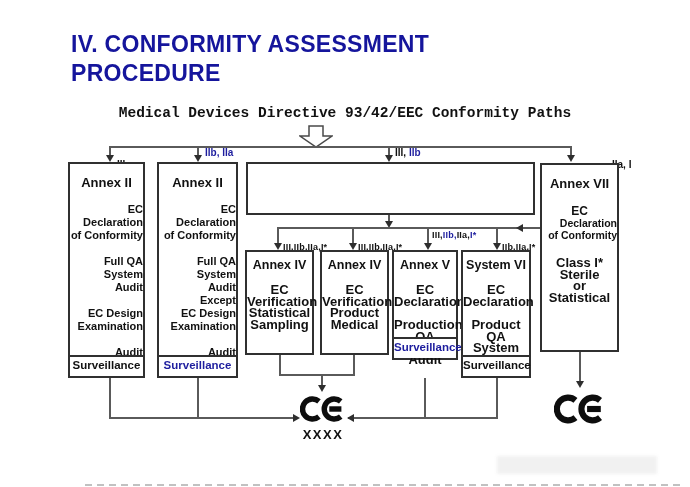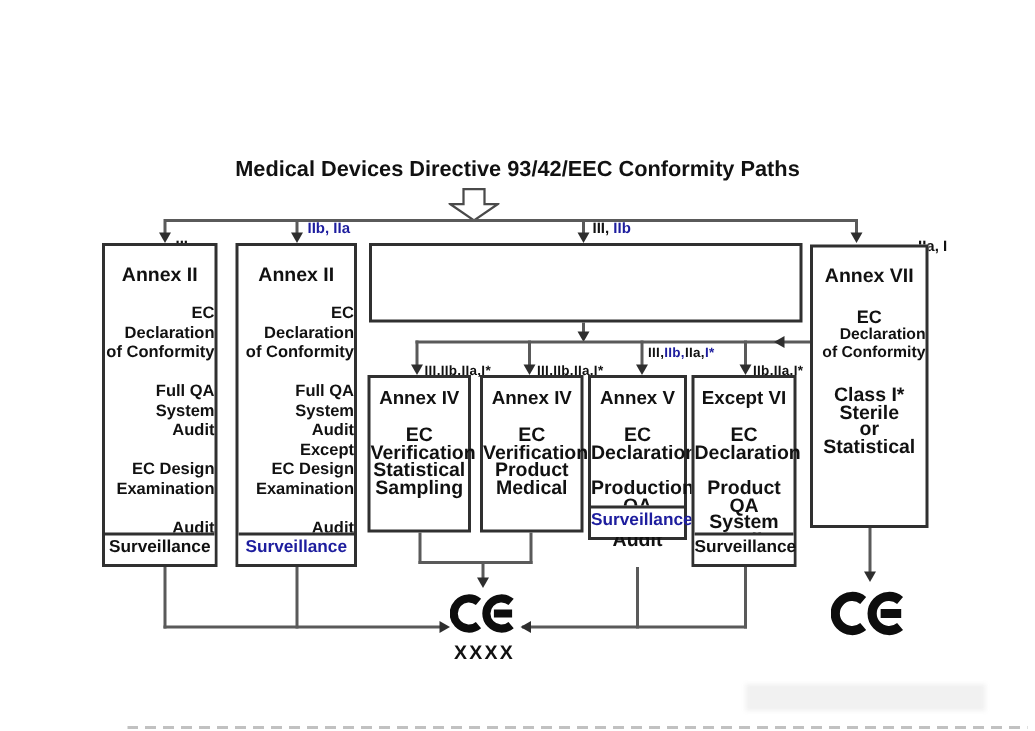--- a/index.html
+++ b/index.html
@@ -1,20 +1,20 @@
 <!DOCTYPE html>
 <html><head>
 <meta charset="utf-8">
 <style>
   html,body{margin:0;padding:0;background:#fff;}
   .stage{position:relative;width:690px;height:487px;background:#ffffff;overflow:hidden;
          font-family:"Liberation Sans",sans-serif;font-weight:bold;}
   
   .title{position:absolute;left:71px;top:30px;font-size:23px;line-height:29px;color:#15159c;letter-spacing:.3px;}
-  .subtitle{position:absolute;left:100px;top:105px;width:490px;text-align:center;font-size:14.5px;color:#111;}
+  .subtitle{position:absolute;left:100px;top:105px;width:490px;text-align:center;font-size:14.5px;color:#111;font-family:Liberation Mono, monospace;}
   .navy{color:#1d1d9e;}
   .blk{color:#111;margin-top:12px;}
   
   .box{position:absolute;border:2px solid #303030;background:#fff;box-sizing:border-box;text-align:center;color:#111;}
   .bt{font-size:13px;margin-top:12px;line-height:14px;}
   .bt2{font-size:12.5px;margin-top:6px;line-height:14px;}
   .bl{font-size:11px;line-height:13px;text-align:right;}
   .sl{font-size:13px;line-height:11.5px;}
   .grp{margin-top:13px;}
   .grp2{margin-top:12px;}
@@ -33,20 +33,24 @@
   .xxxx{position:absolute;left:299px;top:427px;width:48px;text-align:center;font-size:13px;letter-spacing:1.5px;color:#111;}
   .watermark{position:absolute;left:497px;top:456px;width:160px;height:18px;background:rgba(120,120,120,.10);filter:blur(1.5px);}
   .bottom-artifact{position:absolute;left:85px;bottom:1px;width:600px;height:2px;opacity:.28;
     background:repeating-linear-gradient(90deg,#222 0 7px,transparent 7px 12px);}
 </style>
 </head>
 <body>
 
 <div class="stage">
 
+  <div class="title">
+    <div>IV. CONFORMITY ASSESSMENT</div>
+    <div>PROCEDURE</div>
+  </div>
 
   <div class="subtitle">Medical Devices Directive 93/42/EEC Conformity Paths</div>
 
   <svg class="ce" style="left:299px;top:125px" width="34" height="23" viewBox="0 0 34 23">
     <polygon points="10,1 24,1 24,11 33,11 17,22 1,11 10,11" fill="#ffffff" stroke="#4a4a4a" stroke-width="1.5"></polygon>
   </svg>
 
   <div class="hl" style="left:110px;top:146px;width:462px"></div>
   <div class="vl" style="left:109px;top:146px;height:10px"></div>
   <div class="ah down" style="left:106px;top:155px"></div>
@@ -134,21 +138,21 @@
     <div class="bt2">Annex V</div>
     <div class="sl grp2">EC</div>
     <div class="sl">Declaration</div>
     <div class="sl grp2">Production</div>
     <div class="sl">QA System</div>
     <div class="sl">Audit</div>
     <div class="surv navy">Surveillance</div>
   </div>
 
   <div class="box" style="left:461px;top:250px;width:70px;height:128px">
-    <div class="bt2">Except VI</div>
+    <div class="bt2">System VI</div>
     <div class="sl grp2">EC</div>
     <div class="sl">Declaration</div>
     <div class="sl grp2">Product</div>
     <div class="sl">QA System</div>
     <div class="sl">Audit</div>
     <div class="surv blk">Surveillance</div>
   </div>
 
   <div class="box" style="left:540px;top:163px;width:79px;height:189px">
     <div class="bt">Annex VII</div>

